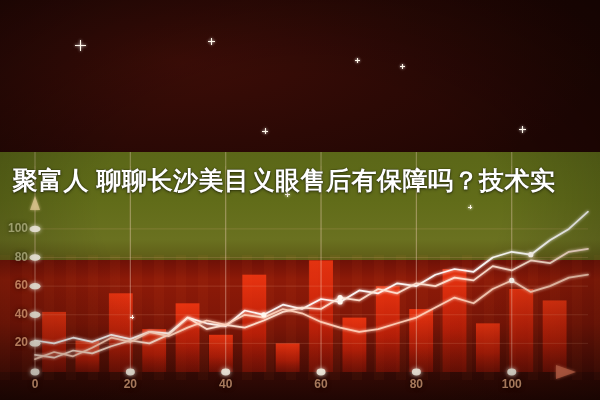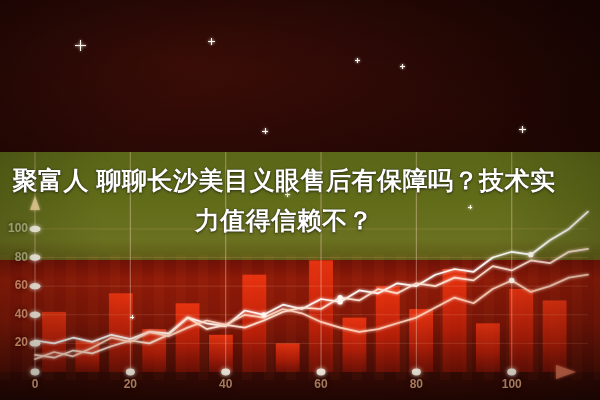--- a/index.html
+++ b/index.html
@@ -279,16 +279,15 @@
       <div class="sparkle" style="left: 130px; top: 315px; width: 4px; height: 4px;">
         <b style="left: 0px; top: 1.5px; width: 4px; height: 1px; border-radius: 0px; box-shadow: rgb(255, 255, 255) 0px 0px 3px;"></b>
         <i style="top: 0px; left: 1.5px; height: 4px; width: 1px; border-radius: 0px; box-shadow: rgb(255, 255, 255) 0px 0px 3px;"></i>
       </div>
     </div>
 
   <div id="vignette"></div>
 
   <div id="title-block">
     <div class="title-line">聚富人 聊聊长沙美目义眼售后有保障吗？技术实</div>
-    <div class="title-line">力值得信赖不？</div>
   </div>
 
 </div>
 
 </body></html>

